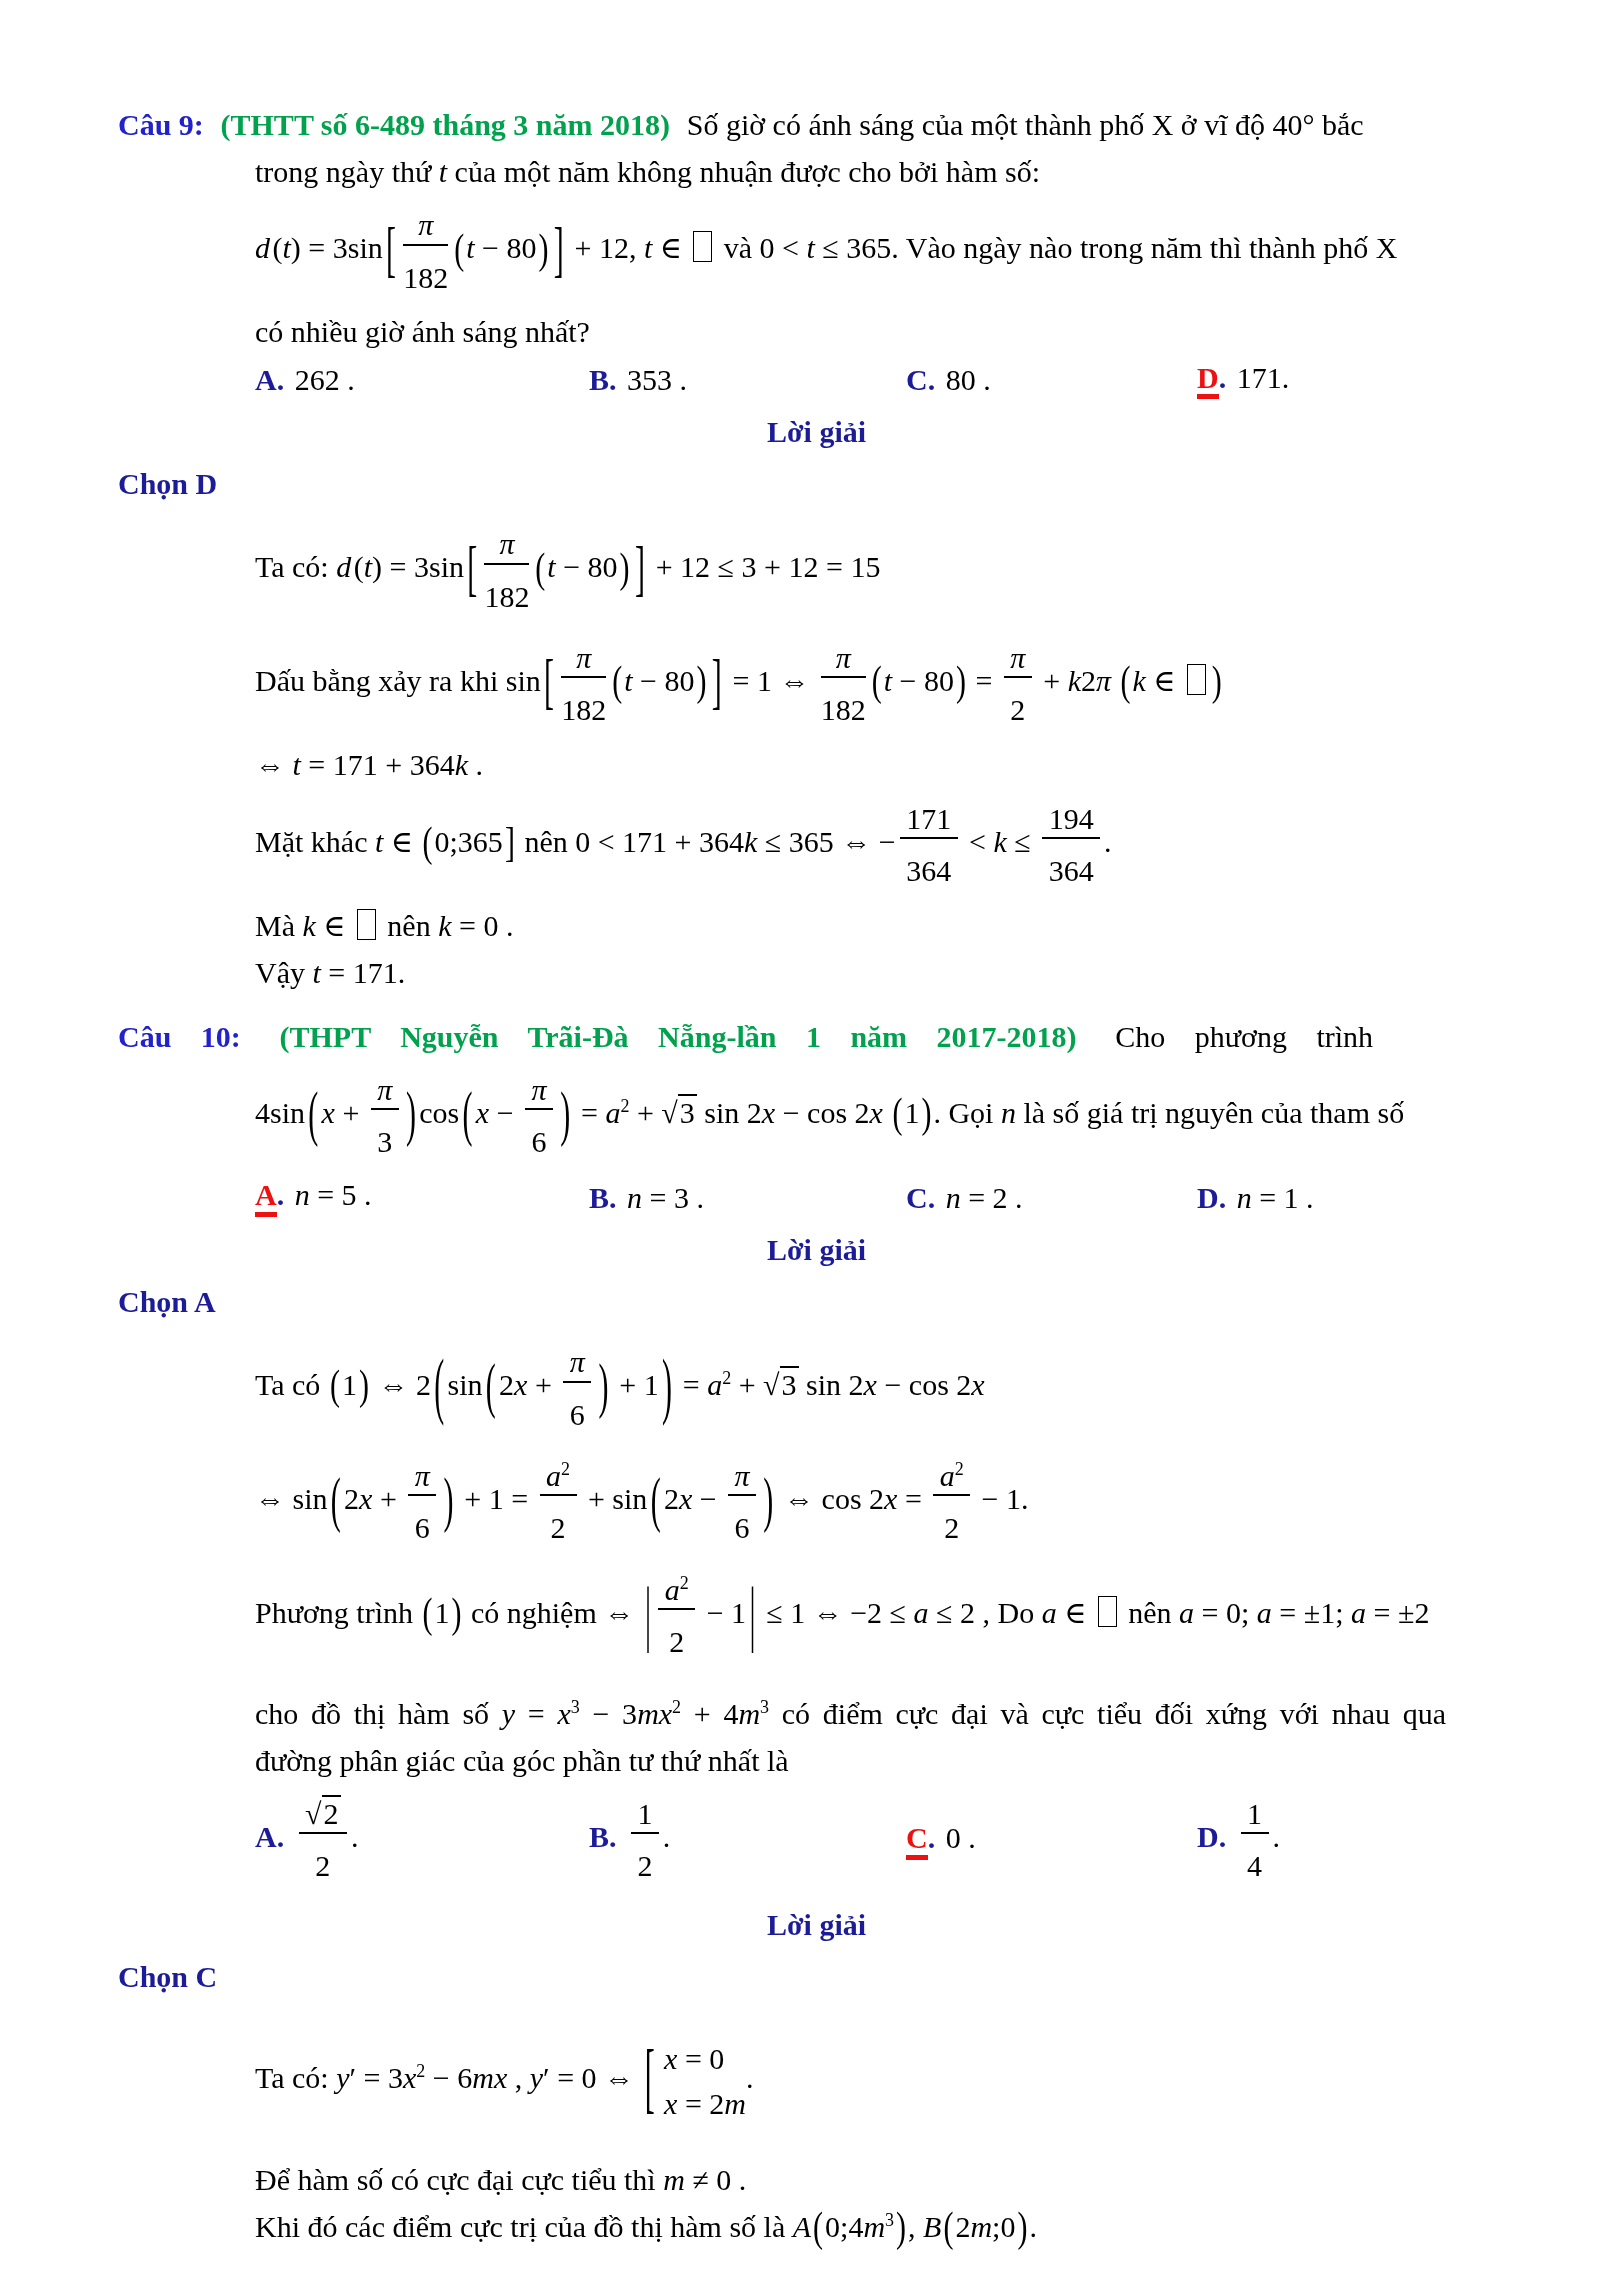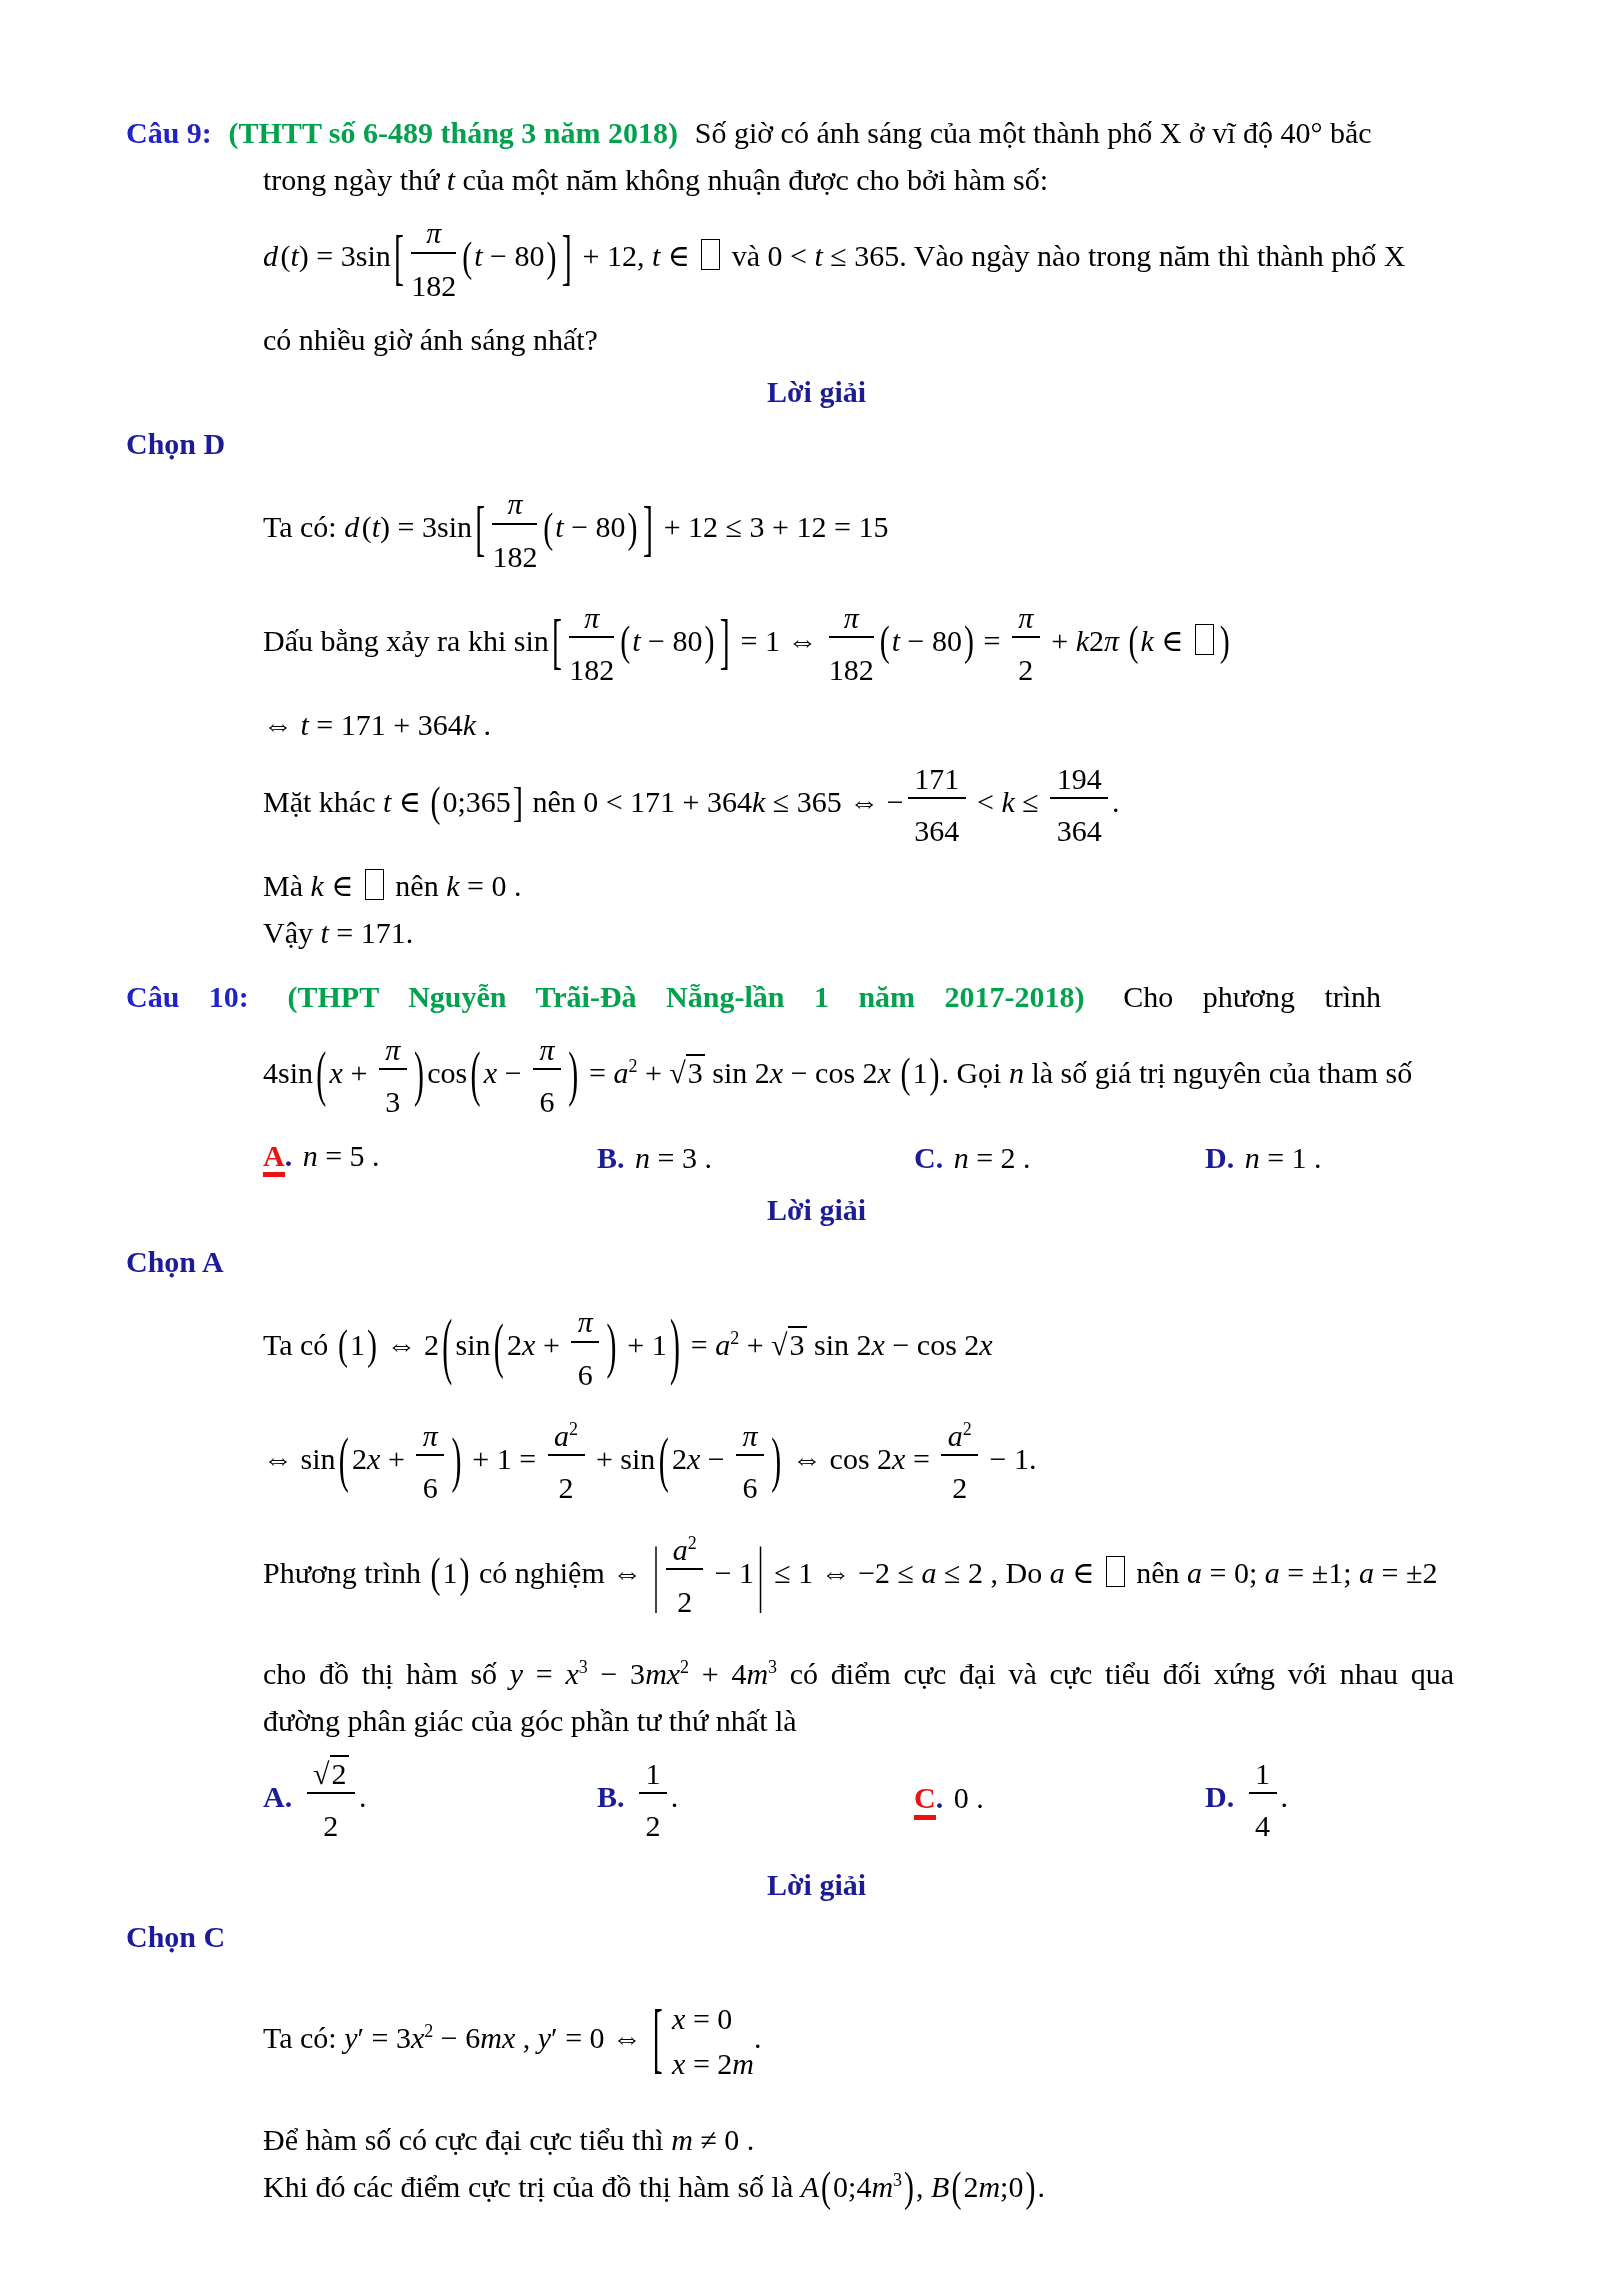--- a/index.html
+++ b/index.html
@@ -7,21 +7,21 @@
     --ink:#000000; --paper:#FFFFFF;
   }
   html,body{margin:0;padding:0;}
   body{
     width:1623px;height:2295px;overflow:hidden;
     background:var(--paper,#fff);color:var(--ink,#000);
     font-family:"Liberation Serif","DejaVu Serif",serif;
     font-size:30px;
   }
   .page{padding:105px 108px 0 118px;}
-  section.question{margin:8px;}
+  section.question{margin:0;}
   section.question + section.question{margin-top:25px;}
   .line{margin:0 0 7.9px 0;line-height:1.3;}
   .cont{padding-left:137px;}
   .f-line{padding-top:10.5px;padding-bottom:10.5px;}
   .q-label{color:var(--blue,#2222CC);font-weight:bold;margin-right:9.2px;}
   .q-source{color:var(--green,#00A24D);font-weight:bold;margin-right:9.2px;}
   .ws1{word-spacing:22px;}
   .ws2{word-spacing:5.2px;}
   
   .options{display:grid;grid-template-columns:334px 317px 291px auto;
@@ -61,20 +61,26 @@
   <section class="question">
     <div class="line">
       <span class="q-label">Câu 9:</span>
       <span class="q-source">(THTT số 6-489 tháng 3 năm 2018)</span>
       <span>Số giờ có ánh sáng của một thành phố X ở vĩ độ 40° bắc</span>
     </div>
     <div class="line cont">trong ngày thứ <i>t</i> của một năm không nhuận được cho bởi hàm số:</div>
     <div class="line cont f-line"><i>d</i> (<i>t</i>) = 3sin<span class="bd">[</span><span class="fr"><span class="fn"><i>π</i></span><span class="fd">182</span></span><span class="bd s">(</span><i>t</i> − 80<span class="bd s">)</span><span class="bd">]</span> + 12, <i>t</i> ∈ <span class="bx"></span> và 0 &lt; <i>t</i> ≤ 365. Vào ngày nào trong năm thì thành phố X</div>
     <div class="line cont">có nhiều giờ ánh sáng nhất?</div>
 
+    <div class="options">
+      <span class="option"><span class="o-letter">A</span><span class="o-dot">.</span><span class="o-val">262 .</span></span>
+      <span class="option"><span class="o-letter">B</span><span class="o-dot">.</span><span class="o-val">353 .</span></span>
+      <span class="option"><span class="o-letter">C</span><span class="o-dot">.</span><span class="o-val">80 .</span></span>
+      <span class="option"><span class="o-letter correct">D</span><span class="o-dot">.</span><span class="o-val">171.</span></span>
+    </div>
 
     <div class="line loi">Lời giải</div>
     <div class="line chon">Chọn D</div>
     <div class="line cont f-line">Ta có: <i>d</i> (<i>t</i>) = 3sin<span class="bd">[</span><span class="fr"><span class="fn"><i>π</i></span><span class="fd">182</span></span><span class="bd s">(</span><i>t</i> − 80<span class="bd s">)</span><span class="bd">]</span> + 12 ≤ 3 + 12 = 15</div>
     <div class="line cont f-line">Dấu bằng xảy ra khi sin<span class="bd">[</span><span class="fr"><span class="fn"><i>π</i></span><span class="fd">182</span></span><span class="bd s">(</span><i>t</i> − 80<span class="bd s">)</span><span class="bd">]</span> = 1 ⇔ <span class="fr"><span class="fn"><i>π</i></span><span class="fd">182</span></span><span class="bd s">(</span><i>t</i> − 80<span class="bd s">)</span> = <span class="fr"><span class="fn"><i>π</i></span><span class="fd">2</span></span> + <i>k</i>2<i>π</i> <span class="bd s">(</span><i>k</i> ∈ <span class="bx"></span><span class="bd s">)</span></div>
     <div class="line cont">⇔ <i>t</i> = 171 + 364<i>k</i> .</div>
     <div class="line cont f-line">Mặt khác <i>t</i> ∈ <span class="bd s">(</span>0;365<span class="bd s">]</span> nên 0 &lt; 171 + 364<i>k</i> ≤ 365 ⇔ −<span class="fr"><span class="fn">171</span><span class="fd">364</span></span> &lt; <i>k</i> ≤ <span class="fr"><span class="fn">194</span><span class="fd">364</span></span>.</div>
     <div class="line cont">Mà <i>k</i> ∈ <span class="bx"></span> nên <i>k</i> = 0 .</div>
     <div class="line cont">Vậy <i>t</i> = 171.</div>
   </section>

